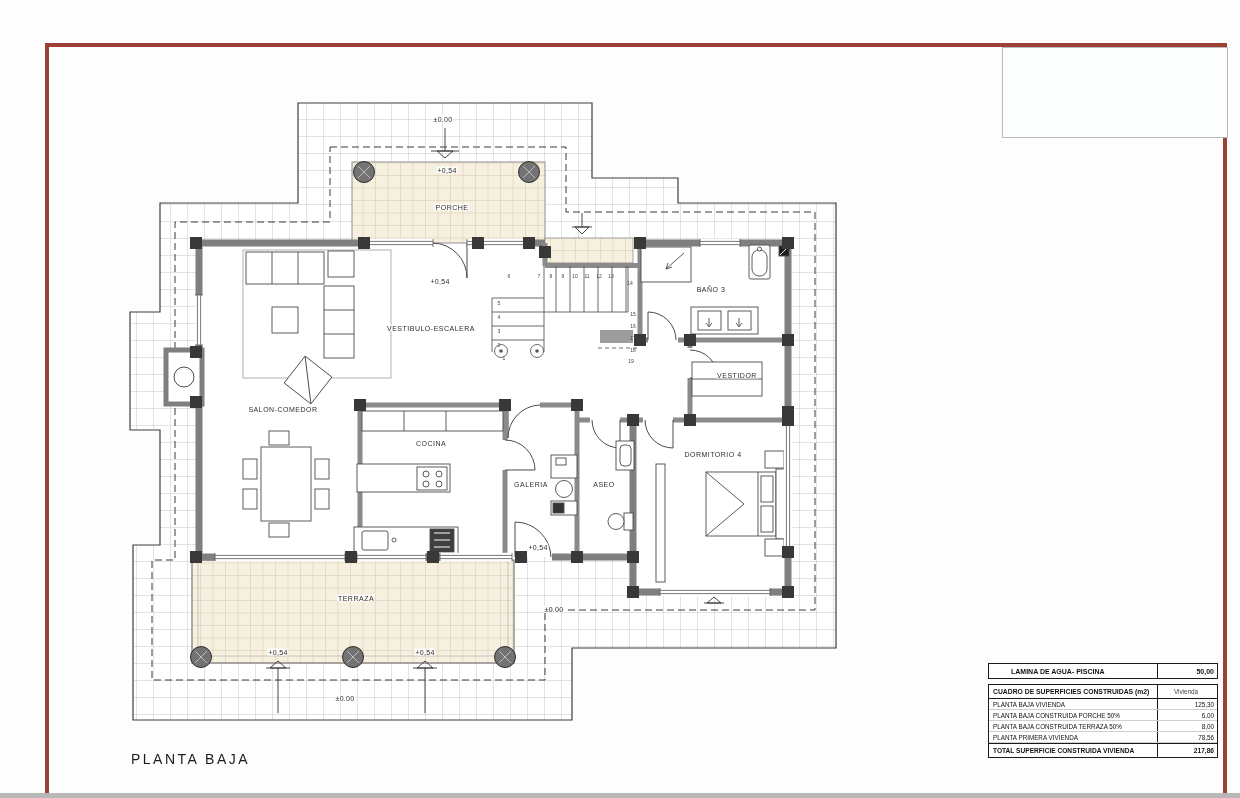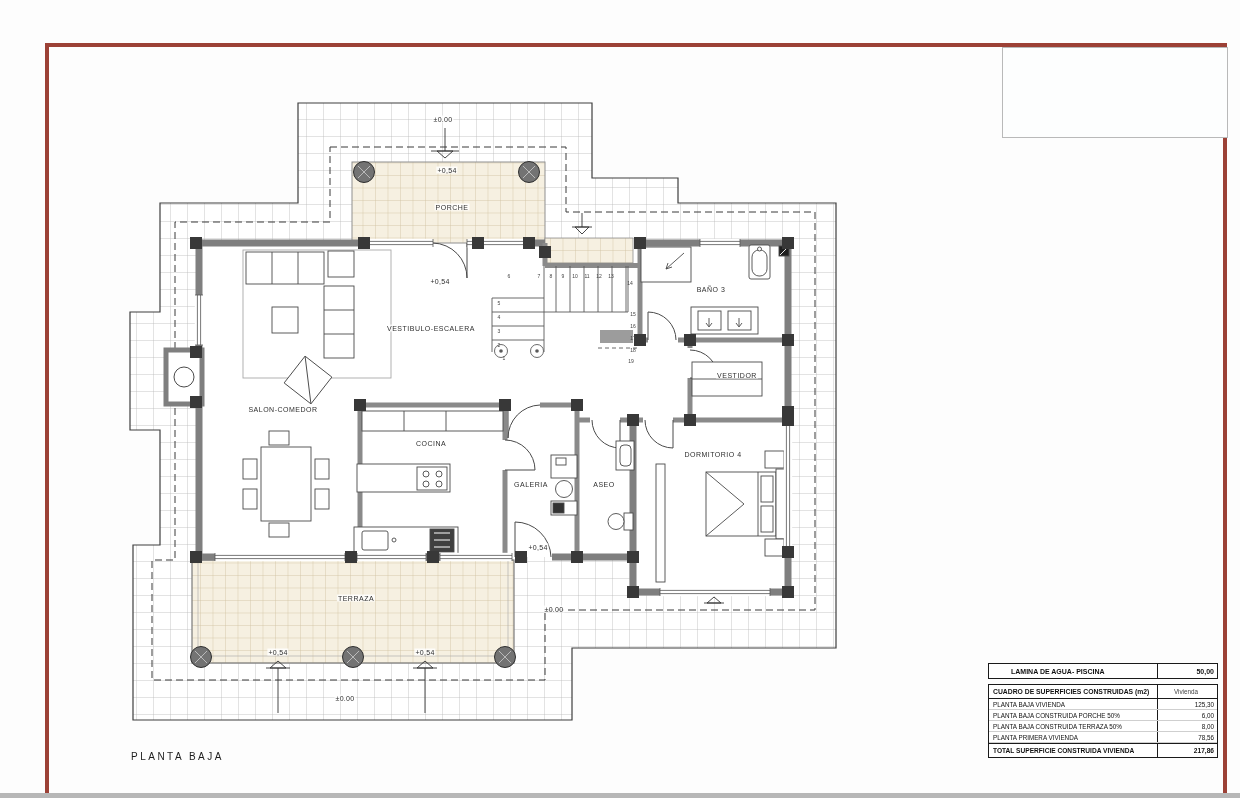--- a/index.html
+++ b/index.html
@@ -8,21 +8,21 @@
   #frame{position:absolute;left:45px;top:43px;width:1174px;height:760px;
          border:4px solid #9c4136;}
   #titleblock{position:absolute;left:1002px;top:47px;width:224px;height:89px;
          border:1px solid #b9b9b9;background:#fdfefe;}
   #bottomedge{position:absolute;left:0;top:793px;width:1240px;height:5px;background:#b7b7b7;}
   svg{position:absolute;left:0;top:0;}
   .rl,.lv{position:absolute;transform:translate(-50%,-50%);white-space:nowrap;
           color:#2e2e2e;background:rgba(255,255,255,0.82);padding:0 1px;line-height:1;}
   .rl{font-size:7px;letter-spacing:0.5px;}
   .lv{font-size:7px;letter-spacing:0.3px;}
-  #plantitle{position:absolute;left:131px;top:751px;font-size:10px;letter-spacing:2.5px;
+  #plantitle{position:absolute;left:131px;top:751px;font-size:14px;letter-spacing:2.5px;
           color:#1c1c1c;}
   
   #areas{position:absolute;left:988px;top:663px;width:230px;color:#111;}
   .tb{border:1.5px solid #1a1a1a;background:#fff;}
   .trow{display:flex;align-items:center;}
   .trow .lab{flex:1;padding-left:4px;}
   .trow .val{width:56px;text-align:right;padding-right:3px;border-left:1px solid #1a1a1a;
              align-self:stretch;display:flex;align-items:center;justify-content:flex-end;}
   #waterrow{height:14px;font-weight:bold;font-size:7px;margin-bottom:5px;}
   #waterrow .lab{padding-left:22px;}

